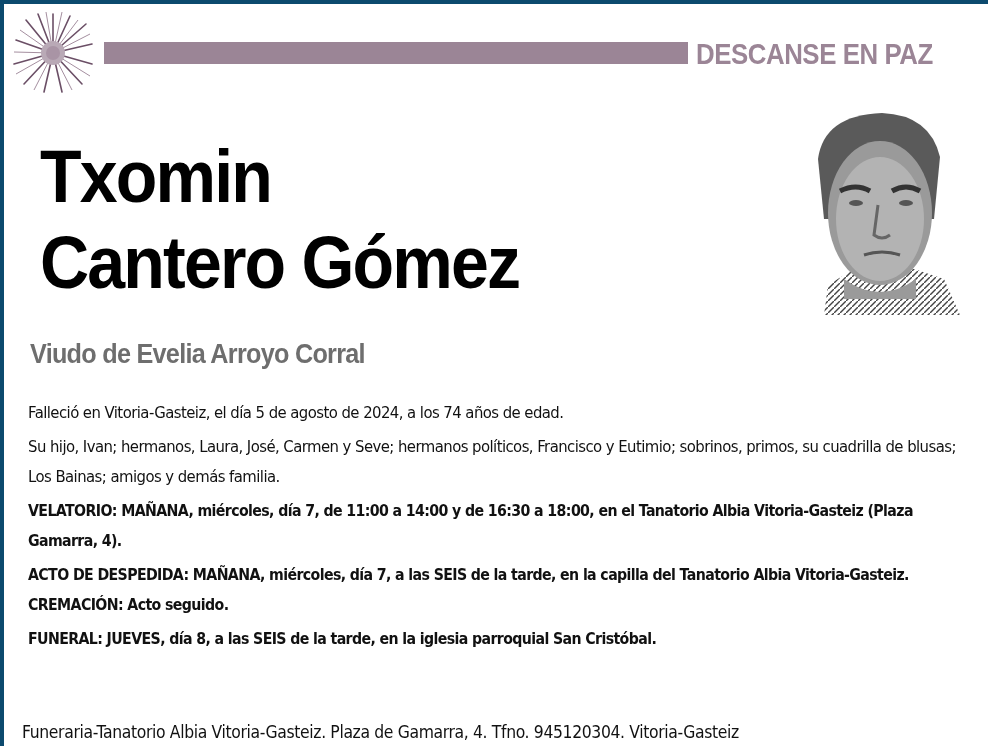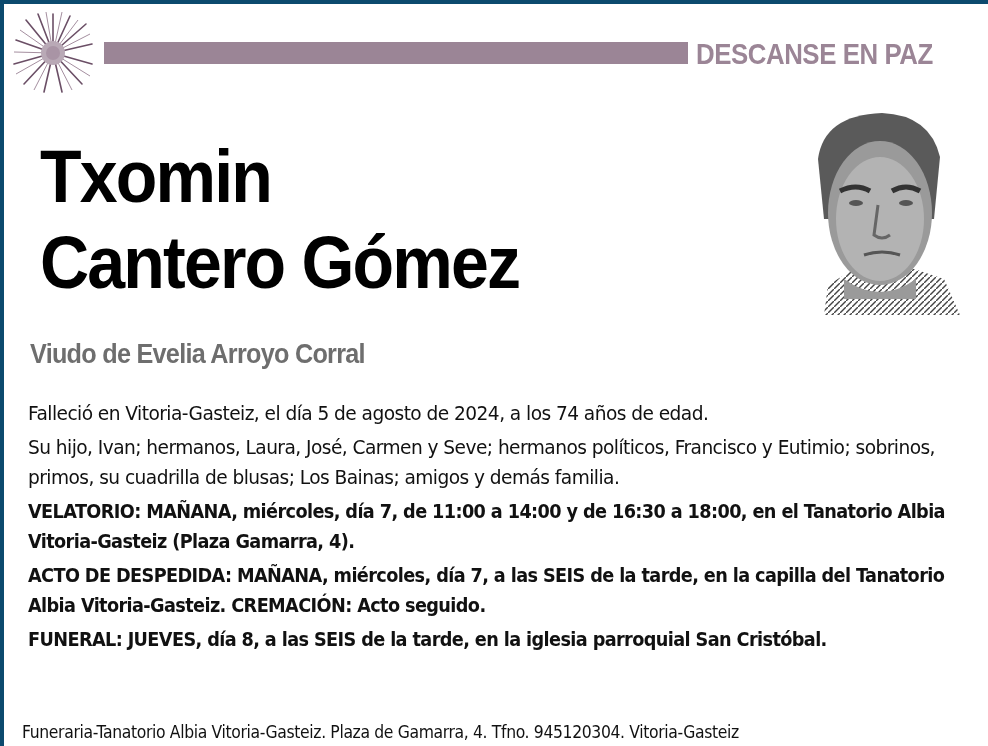--- a/index.html
+++ b/index.html
@@ -39,21 +39,21 @@
     }
     .widow {
       position: absolute; left: 26px; top: 334px;
       font-family: "Liberation Sans", sans-serif;
       font-weight: bold; font-size: 28px; color: #6e6e6e;
       letter-spacing: -0.8px; white-space: nowrap;
       transform: scaleX(0.9); transform-origin: left top;
     }
     .body {
       position: absolute; left: 24px; top: 394px; width: 940px;
-      font-size: 20px; line-height: 30px;
+      font-size: 16px; line-height: 30px;
     }
     .body p { margin: 0 0 4px 0; }
     .body p.reg { font-family: "DejaVu Sans", sans-serif; font-weight: normal; letter-spacing: -0.6px; transform: scaleX(0.93); transform-origin: left top; width: 1010px; }
     .body p.bold { font-family: "DejaVu Sans", sans-serif; font-weight: bold; letter-spacing: -0.7px; transform: scaleX(0.885); transform-origin: left top; width: 1060px; }
     .footer {
       position: absolute; left: 18px; top: 716px;
       font-size: 17px; line-height: 24px; white-space: nowrap;
       font-family: "DejaVu Sans", sans-serif; letter-spacing: -0.4px;
       transform: scaleX(0.92); transform-origin: left top;
     }

